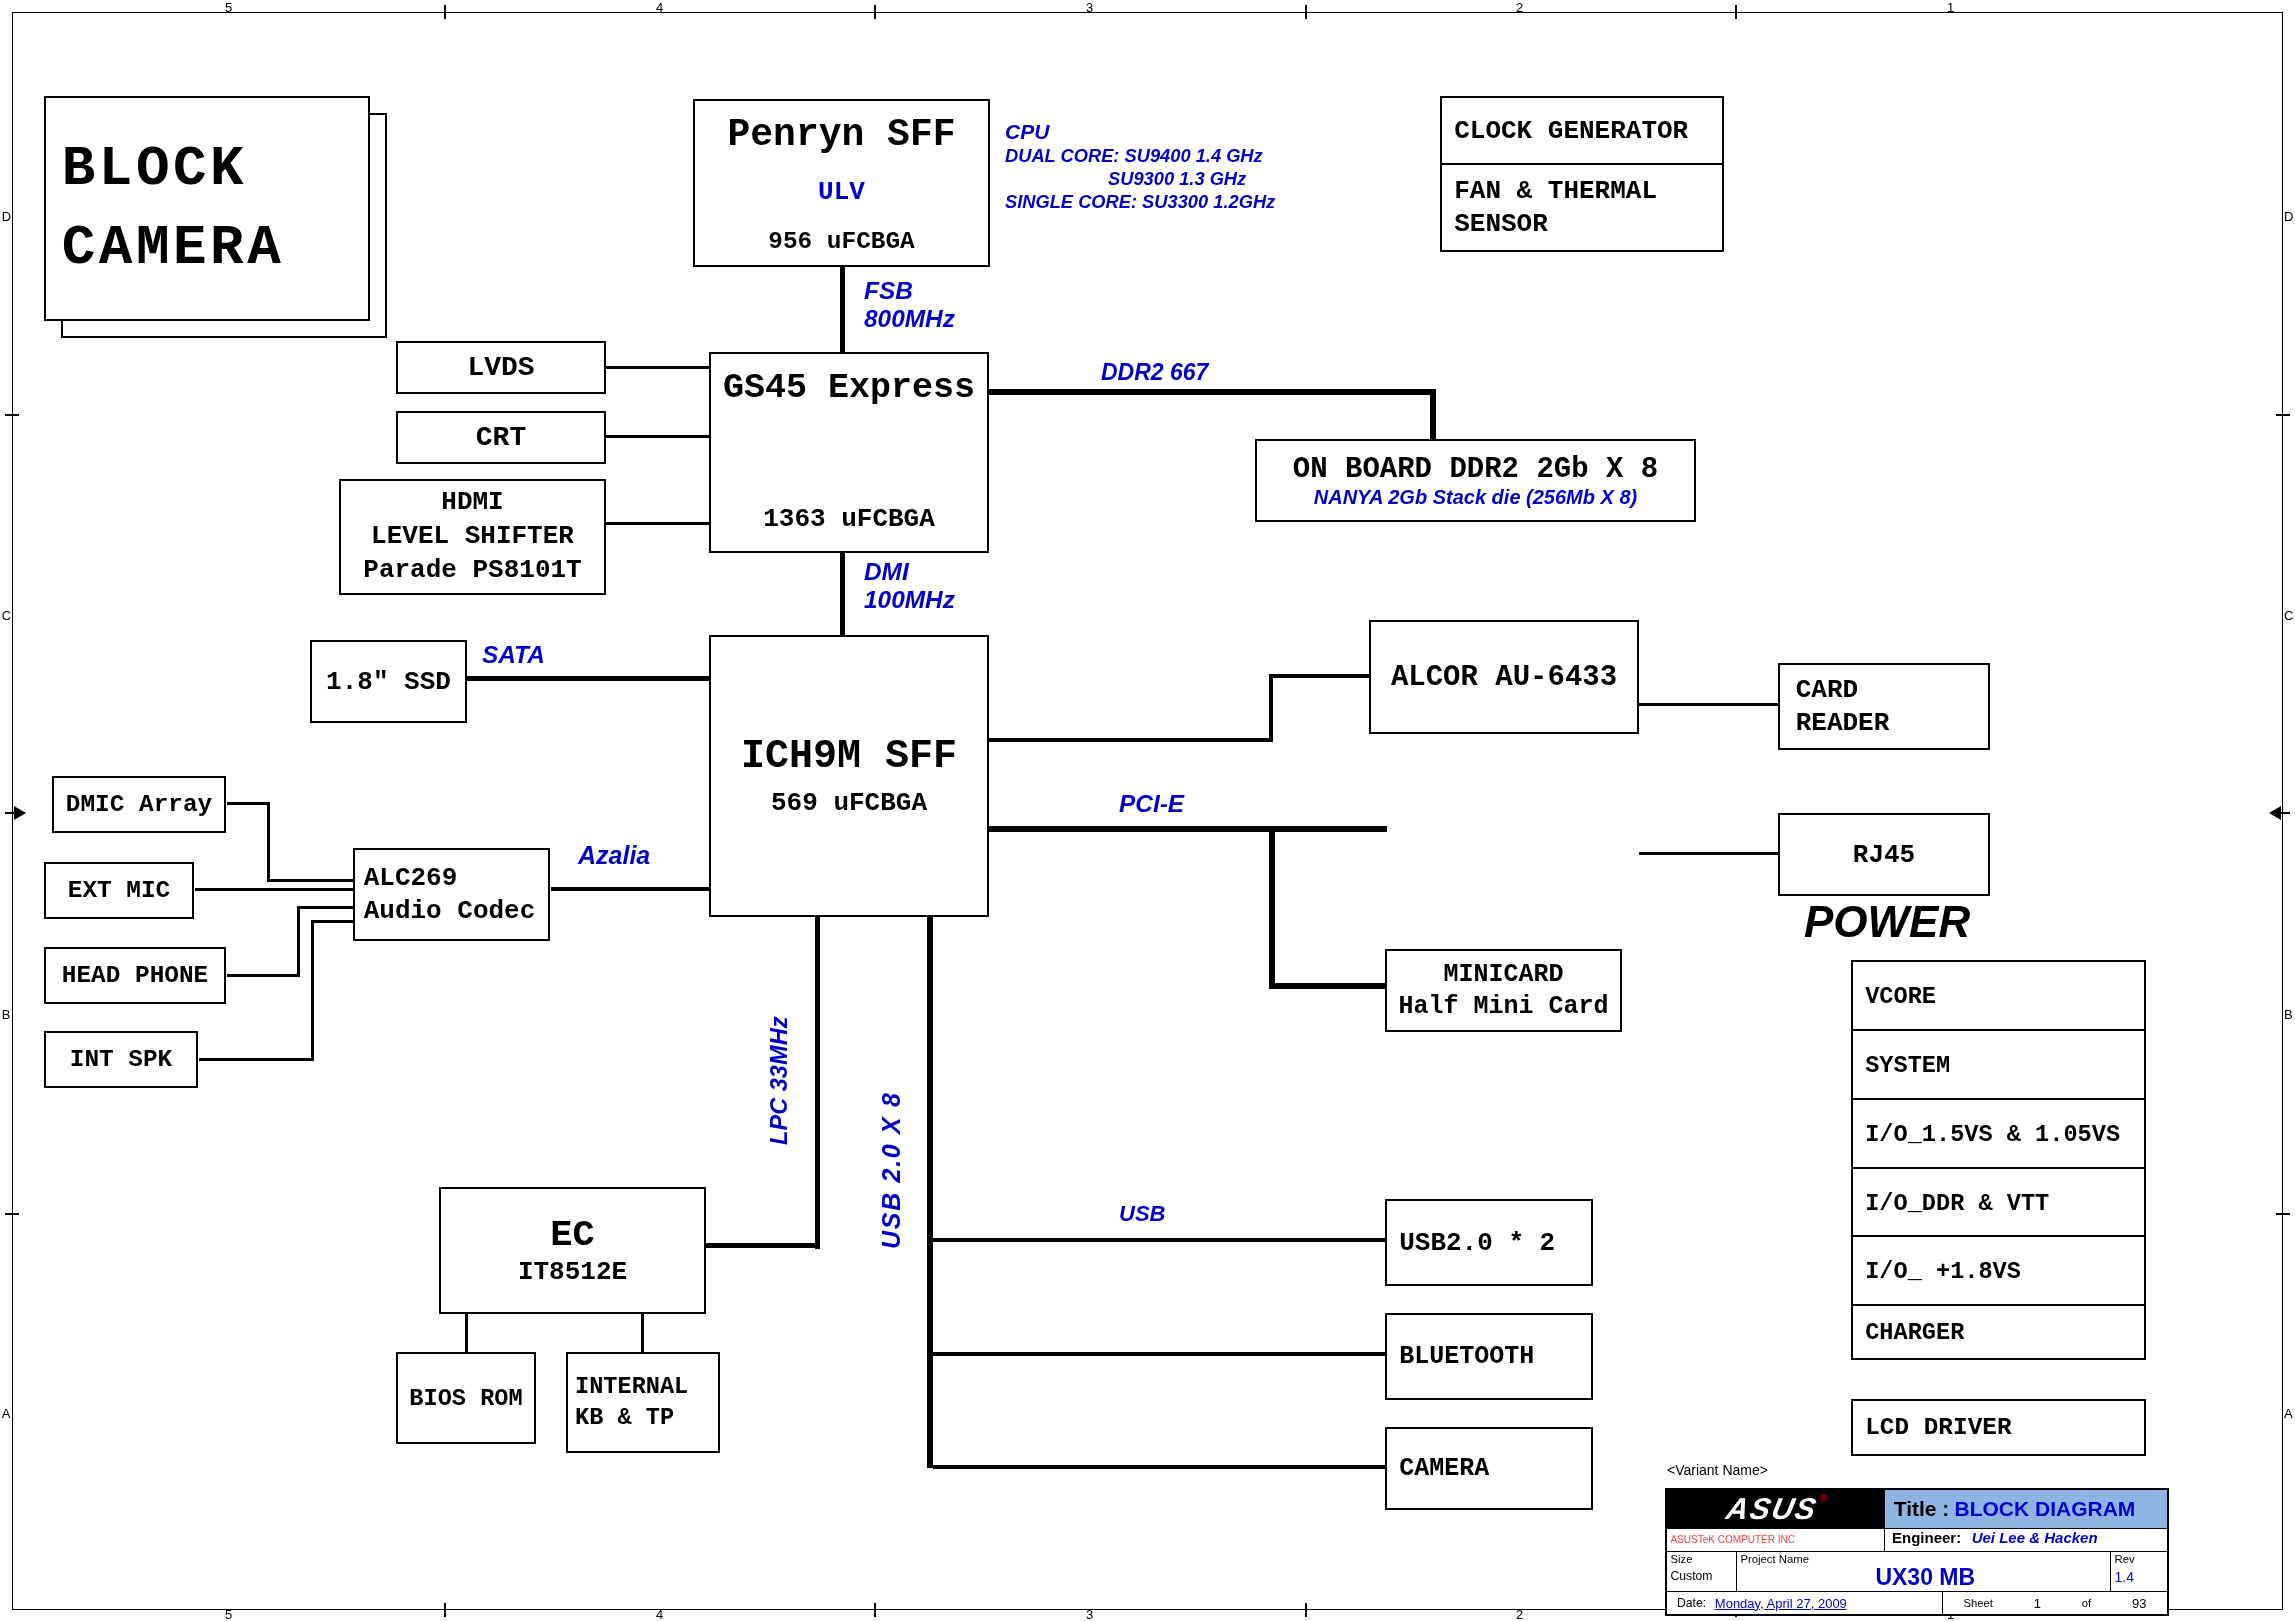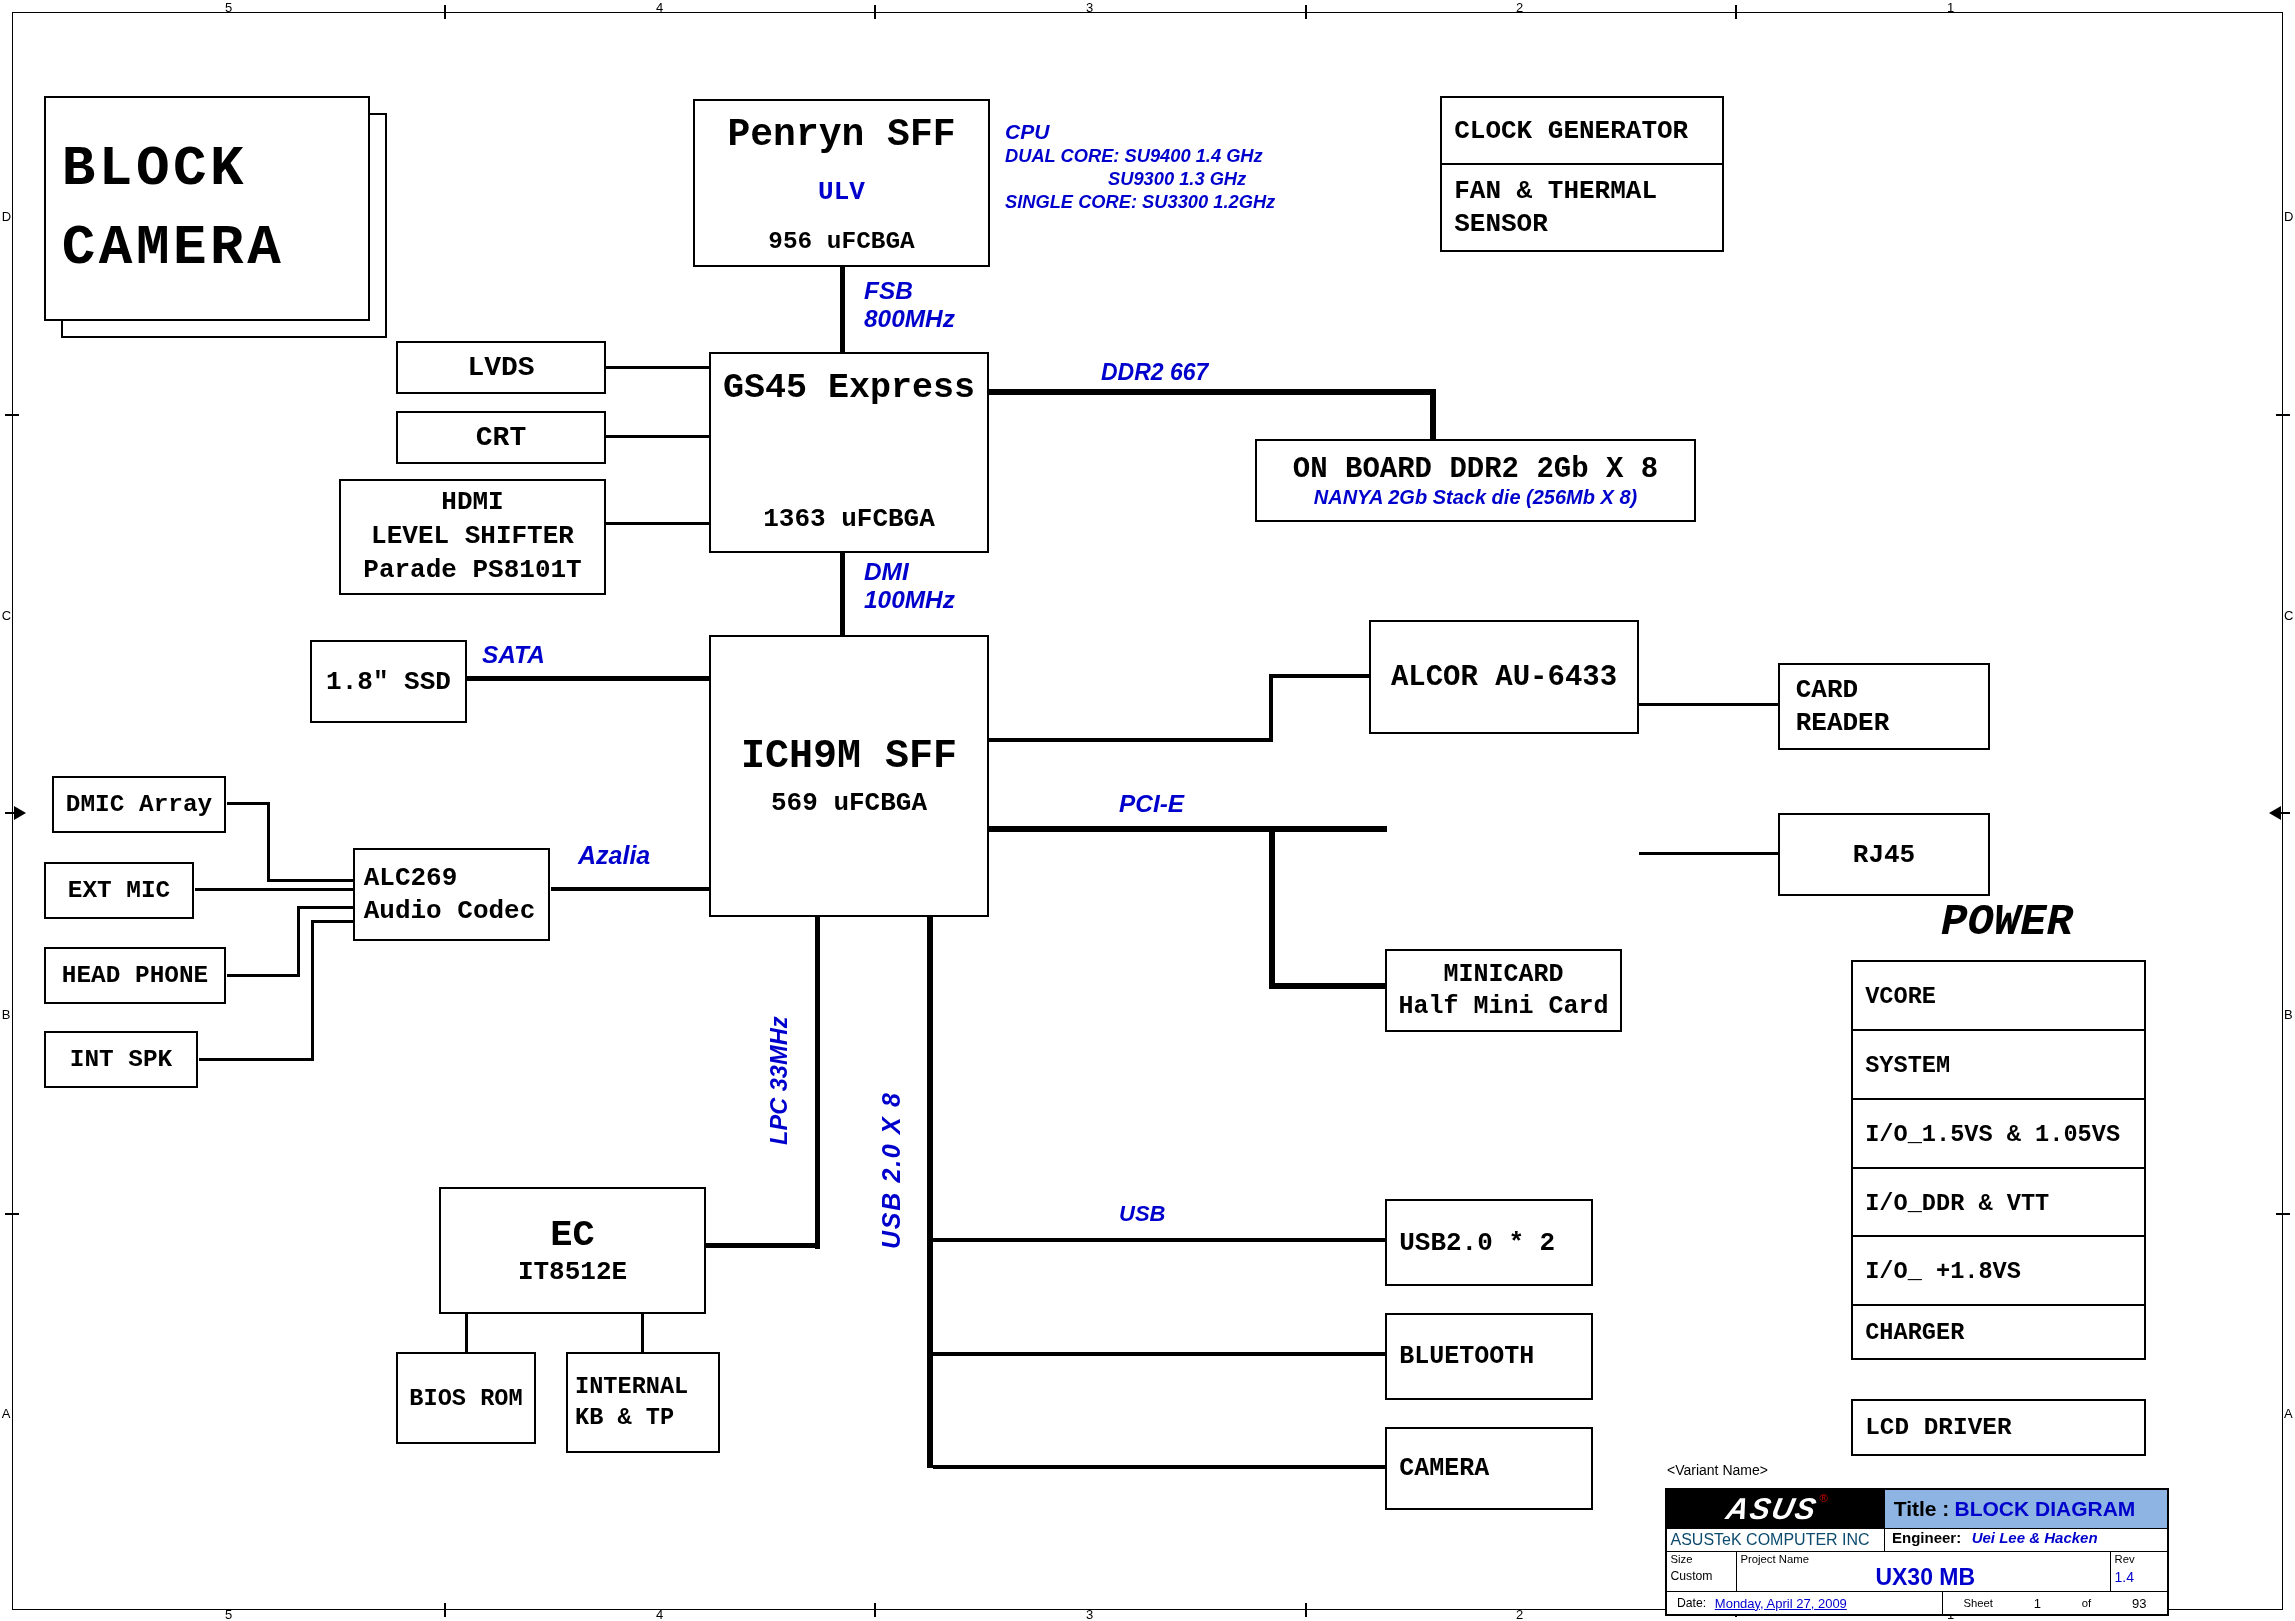--- a/index.html
+++ b/index.html
@@ -222,21 +222,21 @@
   <div class="box lcol" style="left:566px;top:1352px;width:154px;height:101px;font-size:23.6px;line-height:1.3;padding-left:7px">
     <div>INTERNAL</div>
     <div>KB &amp; TP</div>
   </div>
 
   <div class="sig" style="left:1119px;top:1201px;font-size:22px">USB</div>
   <div class="box lcol" style="left:1385px;top:1199px;width:208px;height:87px;font-size:26px">USB2.0 * 2</div>
   <div class="box lcol" style="left:1385px;top:1313px;width:208px;height:87px;font-size:25px">BLUETOOTH</div>
   <div class="box lcol" style="left:1385px;top:1427px;width:208px;height:83px;font-size:25px">CAMERA</div>
 
-  <div style="position:absolute;left:1941px;top:897px;font-family:Liberation Mono, monospace;font-weight:bold;font-style:italic;font-size:44px">POWER</div>
+  <div style="position:absolute;left:1804px;top:897px;font-family:Liberation Sans, sans-serif;font-weight:bold;font-style:italic;font-size:44px">POWER</div>
   <div class="box lcol" style="left:1851px;top:960px;width:295px;height:72px;font-size:23.6px">VCORE</div>
   <div class="box lcol" style="left:1851px;top:1029px;width:295px;height:72px;font-size:23.6px">SYSTEM</div>
   <div class="box lcol" style="left:1851px;top:1098px;width:295px;height:72px;font-size:23.6px">I/O_1.5VS &amp; 1.05VS</div>
   <div class="box lcol" style="left:1851px;top:1167px;width:295px;height:72px;font-size:23.6px">I/O_DDR &amp; VTT</div>
   <div class="box lcol" style="left:1851px;top:1235px;width:295px;height:72px;font-size:23.6px">I/O_ +1.8VS</div>
   <div class="box lcol" style="left:1851px;top:1304px;width:295px;height:56px;font-size:23.6px">CHARGER</div>
   <div class="box lcol" style="left:1851px;top:1399px;width:295px;height:57px;font-size:24.4px">LCD DRIVER</div>
 
   <div style="position:absolute;left:1667px;top:1462px;font-family:'Liberation Sans',sans-serif;font-size:14px">&lt;Variant Name&gt;</div>
 
@@ -248,21 +248,21 @@
         <span style="color:#cc0000;font-size:11.3px;position:relative;top:-10.5px;left:2.6px">®</span>
       </div>
       <div class="tcell" style="flex:1;background:#8db4e2;display:flex;align-items:center;padding-left:8.7px">
         <span style="font-weight:bold;font-size:21px;color:#000">Title :</span>
         <span style="font-weight:bold;font-size:21px;color:#0000cc;margin-left:5.2px">BLOCK DIAGRAM</span>
       </div>
     </div>
 
     <div class="trow" style="height:23.6px;border-top:1.7px solid #000">
       <div class="tcell" style="width:218px;border-right:1.7px solid #000;display:flex;align-items:center;padding-left:3.5px">
-        <span style="color:#0c4a6e;font-size:16px">ASUSTeK COMPUTER INC</span>
+        <span style="color:#ef4444;font-size:10px">ASUSTeK COMPUTER INC</span>
       </div>
       <div class="tcell" style="flex:1;display:flex;align-items:flex-start;padding-left:7px">
         <span style="font-weight:bold;font-size:15px">Engineer:</span>
         <span style="font-weight:bold;font-style:italic;font-size:15px;color:#0000cc;margin-left:10.5px">Uei Lee &amp; Hacken</span>
       </div>
     </div>
 
     <div class="trow" style="height:42px;border-top:1.7px solid #000">
       <div class="tcell" style="width:70px;border-right:1.7px solid #000;padding:1.7px 0 0 3.5px">
         <div style="font-size:11.3px">Size</div>

